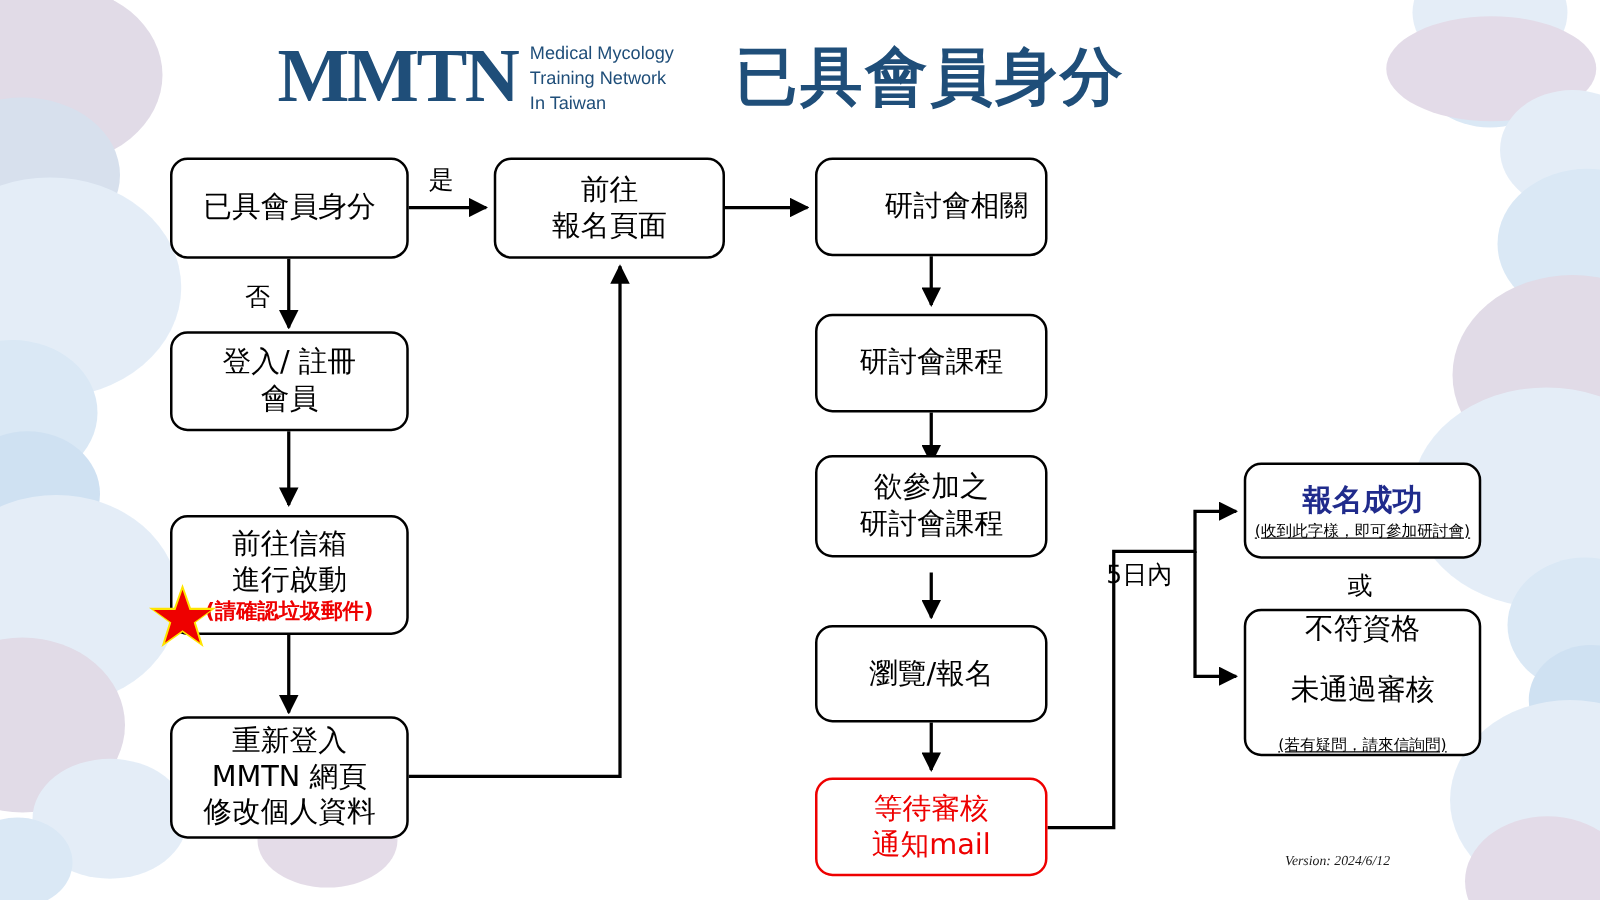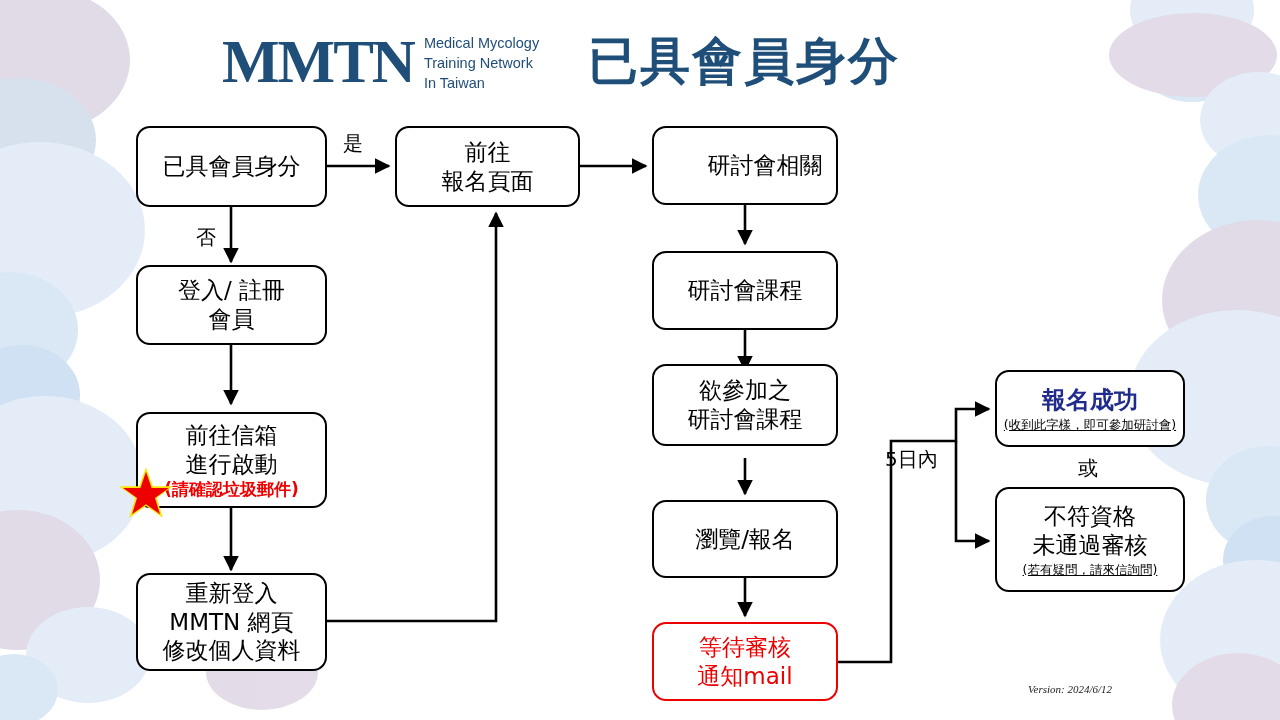--- a/index.html
+++ b/index.html
@@ -259,21 +259,21 @@
   <div class="node red" style="left:652px;top:622px;width:186px;height:79px;">
     <span class="l">等待審核</span>
     <span class="l">通知mail</span>
   </div>
 
   <div class="node" style="left:995px;top:370px;width:190px;height:77px;">
     <span class="hl">報名成功</span>
     <span class="note">(收到此字樣，即可參加研討會)</span>
   </div>
 
-  <div class="node" style="left:995px;top:487px;width:190px;height:105px;">
+  <div class="node" style="left:995px;top:487px;width:190px;height:118px;justify-content:space-between;">
     <span class="l">不符資格</span>
     <span class="l">未通過審核</span>
     <span class="note">(若有疑問，請來信詢問)</span>
   </div>
 
   <div class="edge-label" style="left:343px;top:130px;">是</div>
   <div class="edge-label" style="left:196px;top:224px;">否</div>
   <div class="edge-label" style="left:885px;top:446px;">5日內</div>
   <div class="edge-label" style="left:1078px;top:455px;">或</div>
 

